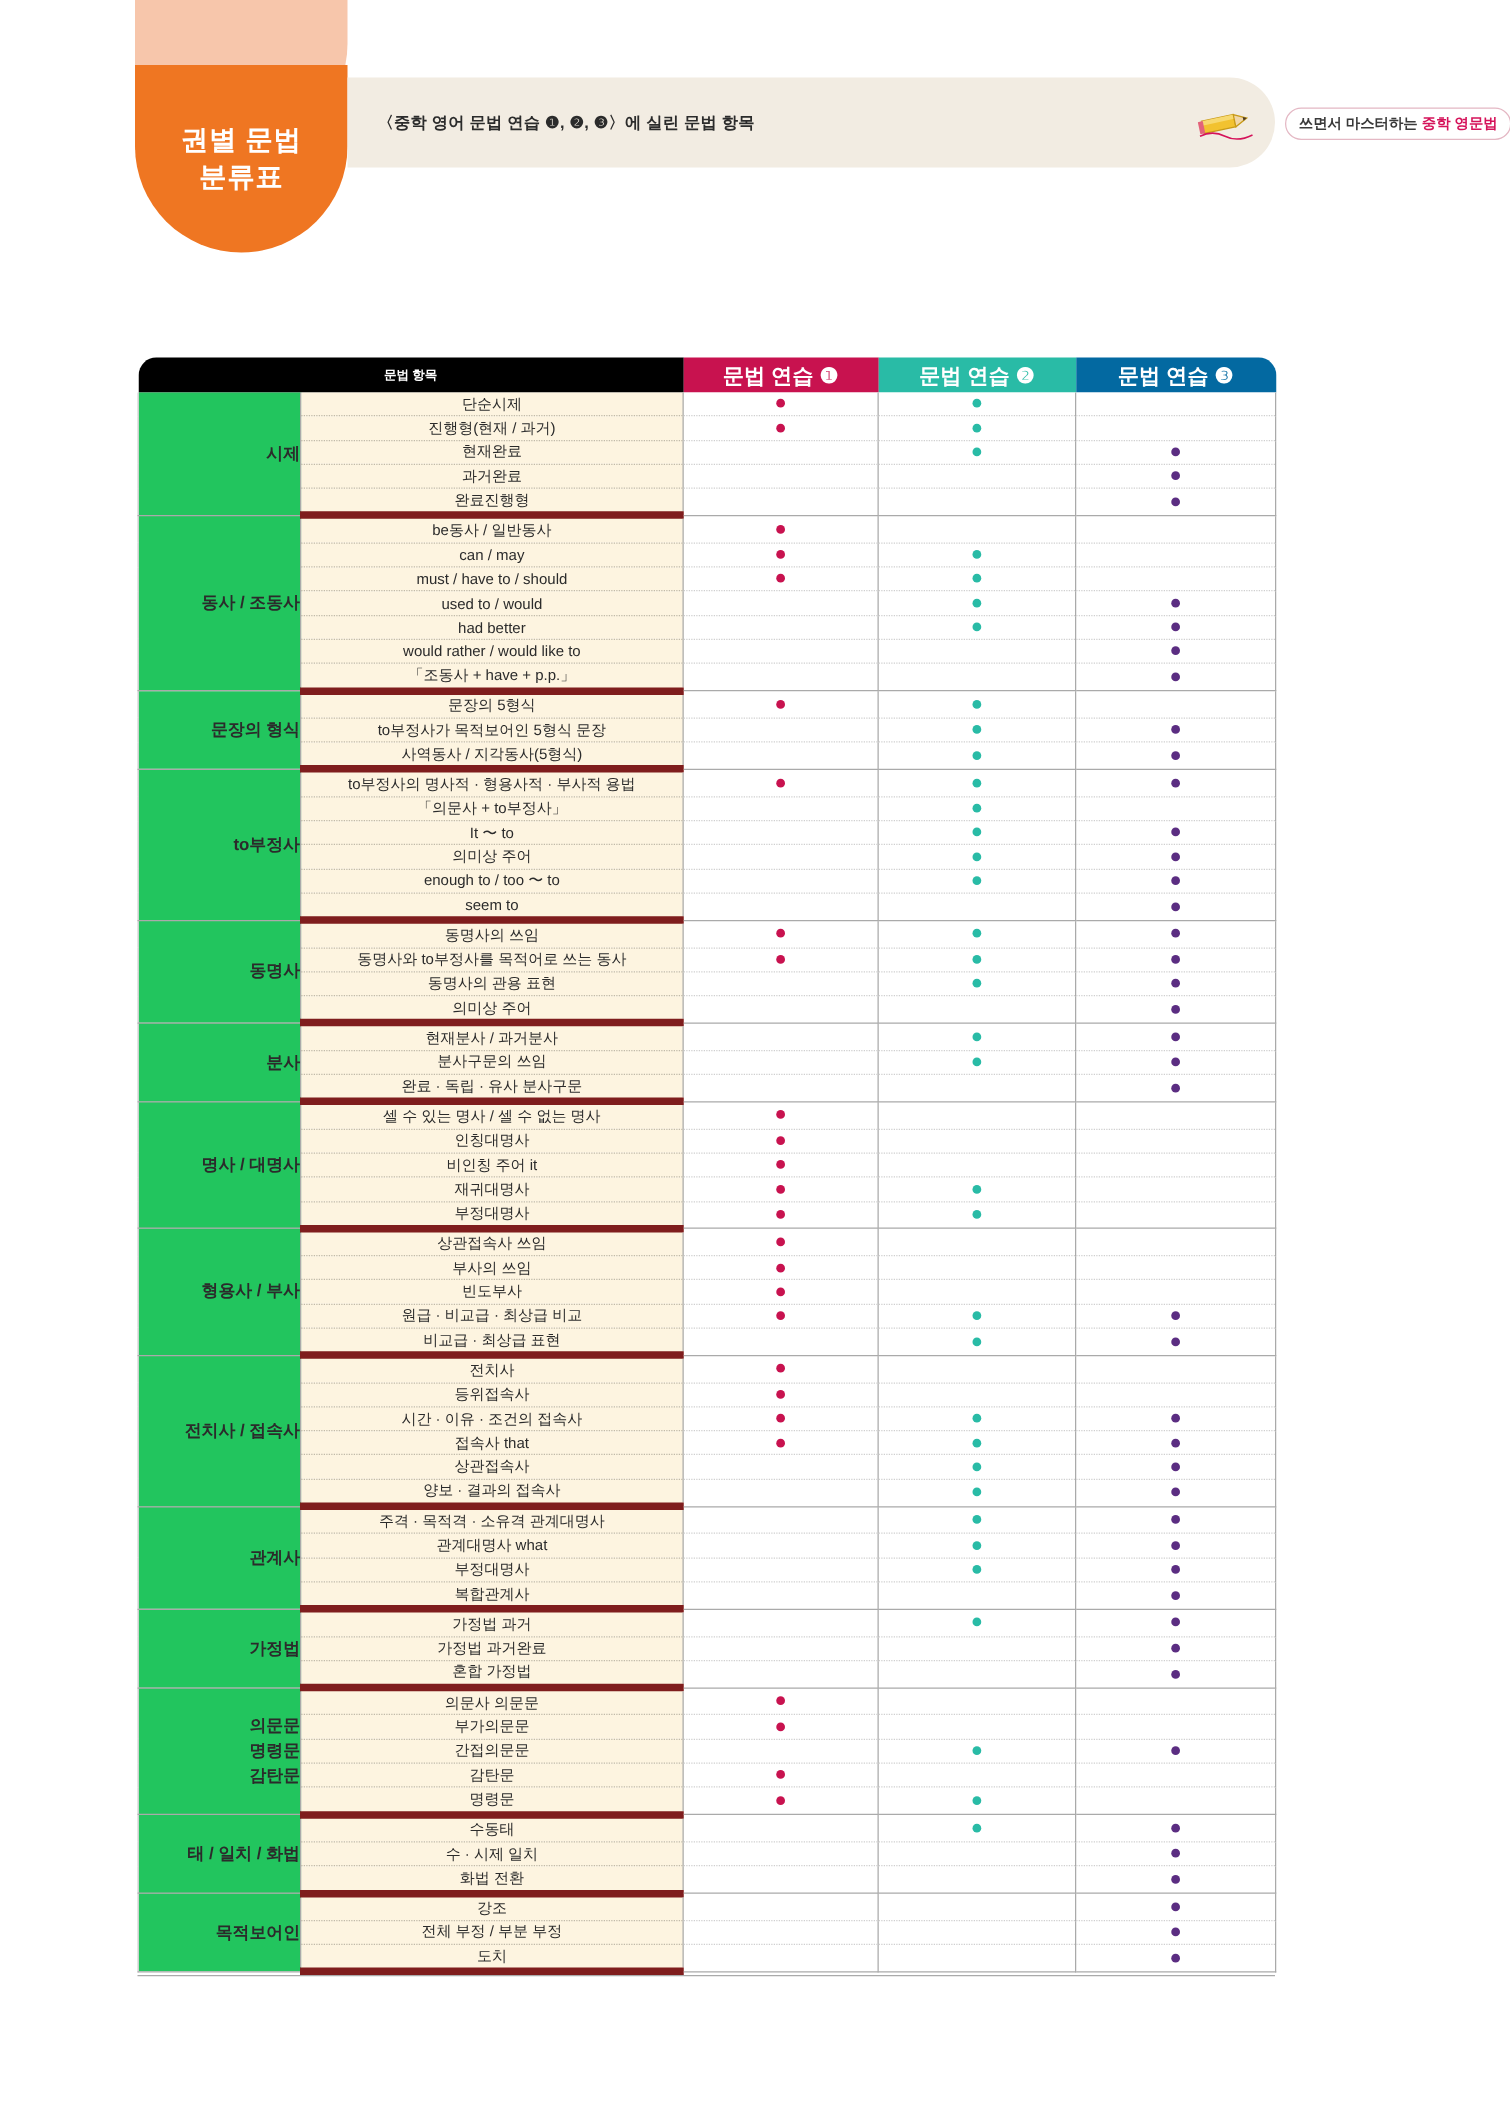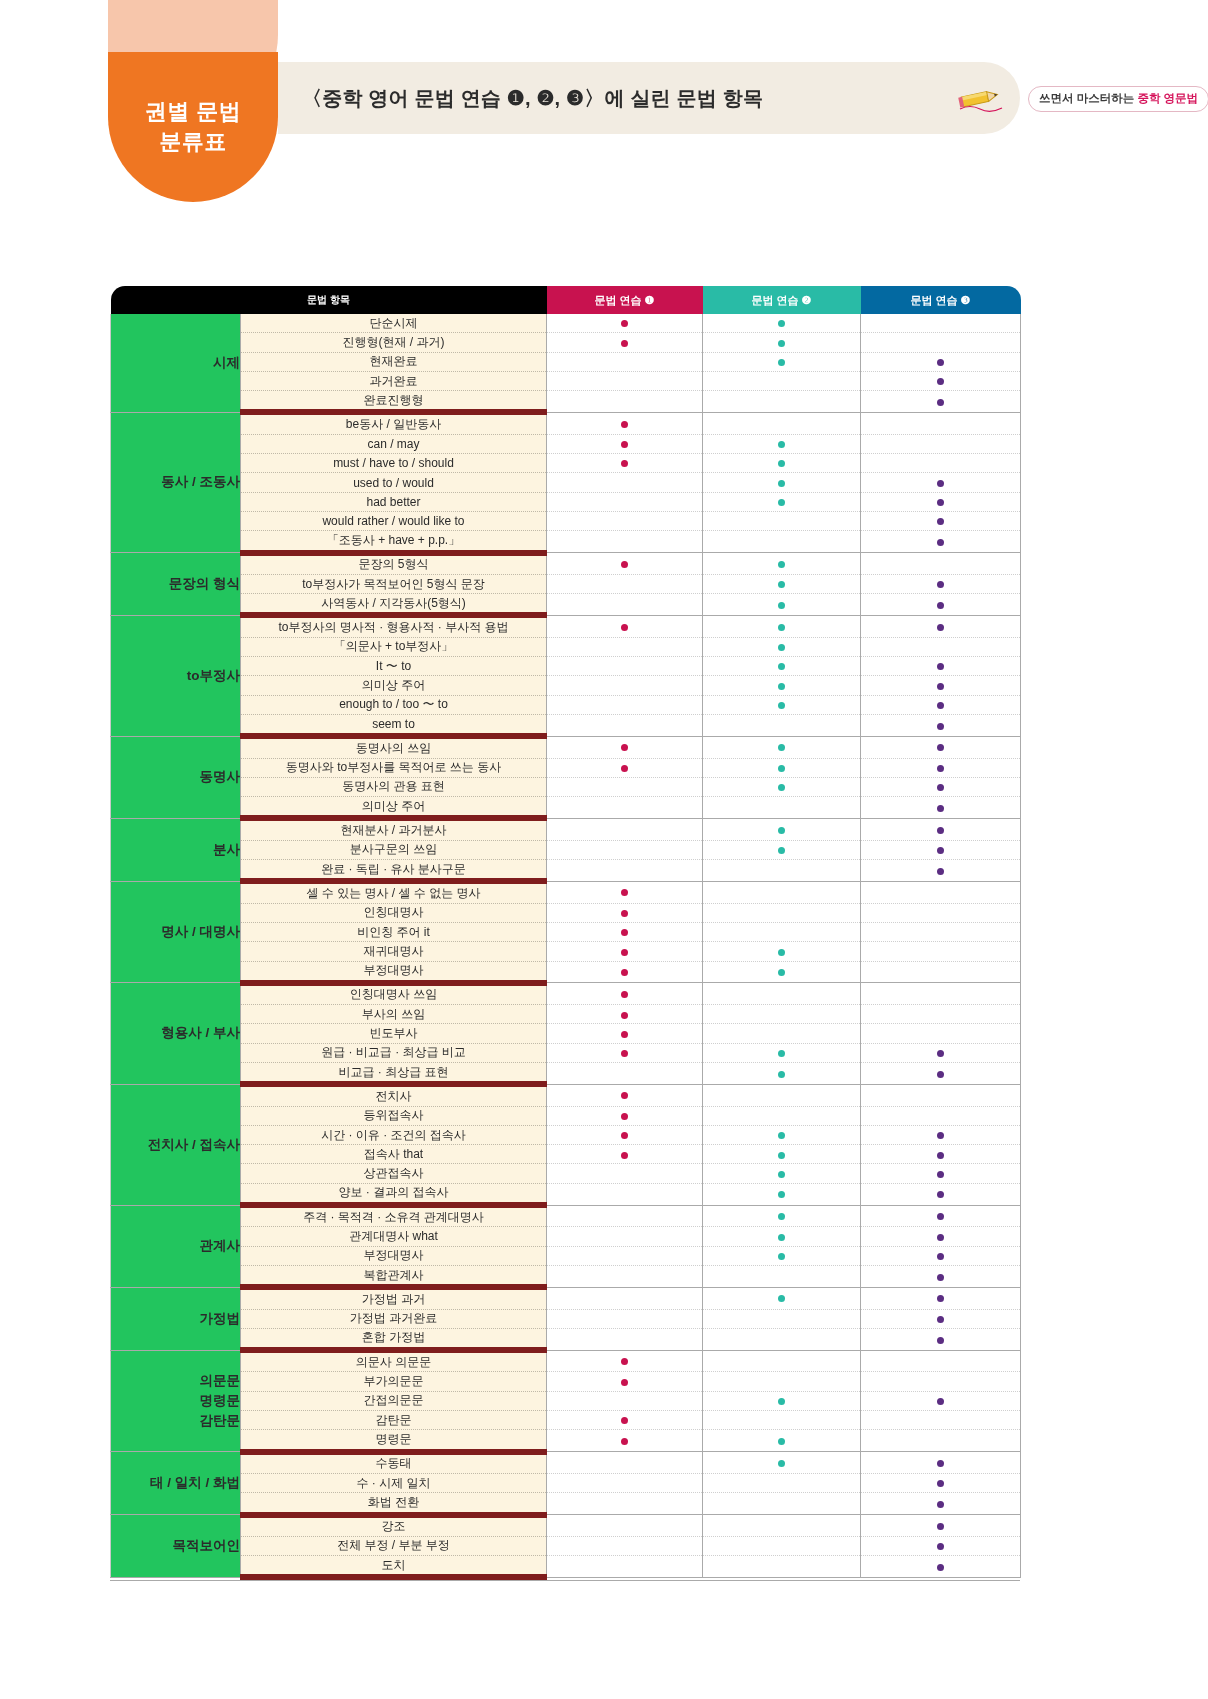--- a/index.html
+++ b/index.html
@@ -53,21 +53,21 @@
     width: 742px;
     height: 72px;
     background: #f2ece2;
     border-top-right-radius: 36px;
     border-bottom-right-radius: 36px;
     display: flex;
     align-items: center;
   }
   .header-title {
     margin-left: 24px;
-    font-size: 20px;
+    font-size: 13px;
     font-weight: bold;
     color: #2b2b2b;
     letter-spacing: 0.2px;
   }
 
   .brand {
     position: absolute;
     right: 34px;
     top: 80px;
     width: 216px;
@@ -116,21 +116,21 @@
     background: #000000;
     color: #ffffff;
     font-size: 10px;
     font-weight: bold;
     height: 28px;
     text-align: center;
     border-top-left-radius: 14px;
   }
   .hdr-c1, .hdr-c2, .hdr-c3 {
     color: #ffffff;
-    font-size: 11px;
+    font-size: 17px;
     font-weight: bold;
     height: 28px;
     text-align: center;
   }
   .hdr-c1 { background: #c8124f; }
   .hdr-c2 { background: #29bba6; }
   .hdr-c3 { background: #0369a1; border-top-right-radius: 14px; }
 
   
   .cat {
@@ -450,21 +450,21 @@
         <tr>
           <td class="item last-in-group">부정대명사</td>
           <td class="mark last-in-group first-col"><span class="dot c1"></span></td>
           <td class="mark last-in-group"><span class="dot c2"></span></td>
           <td class="mark last-in-group"></td>
         </tr>
         <tr>
           <td class="cat" rowspan="5">
             <div>형용사 / 부사</div>
           </td>
-          <td class="item">인칭대명사 쓰임</td>
+          <td class="item">상관접속사 쓰임</td>
           <td class="mark first-col"><span class="dot c1"></span></td>
           <td class="mark"></td>
           <td class="mark"></td>
         </tr>
         <tr>
           <td class="item">부사의 쓰임</td>
           <td class="mark first-col"><span class="dot c1"></span></td>
           <td class="mark"></td>
           <td class="mark"></td>
         </tr>

